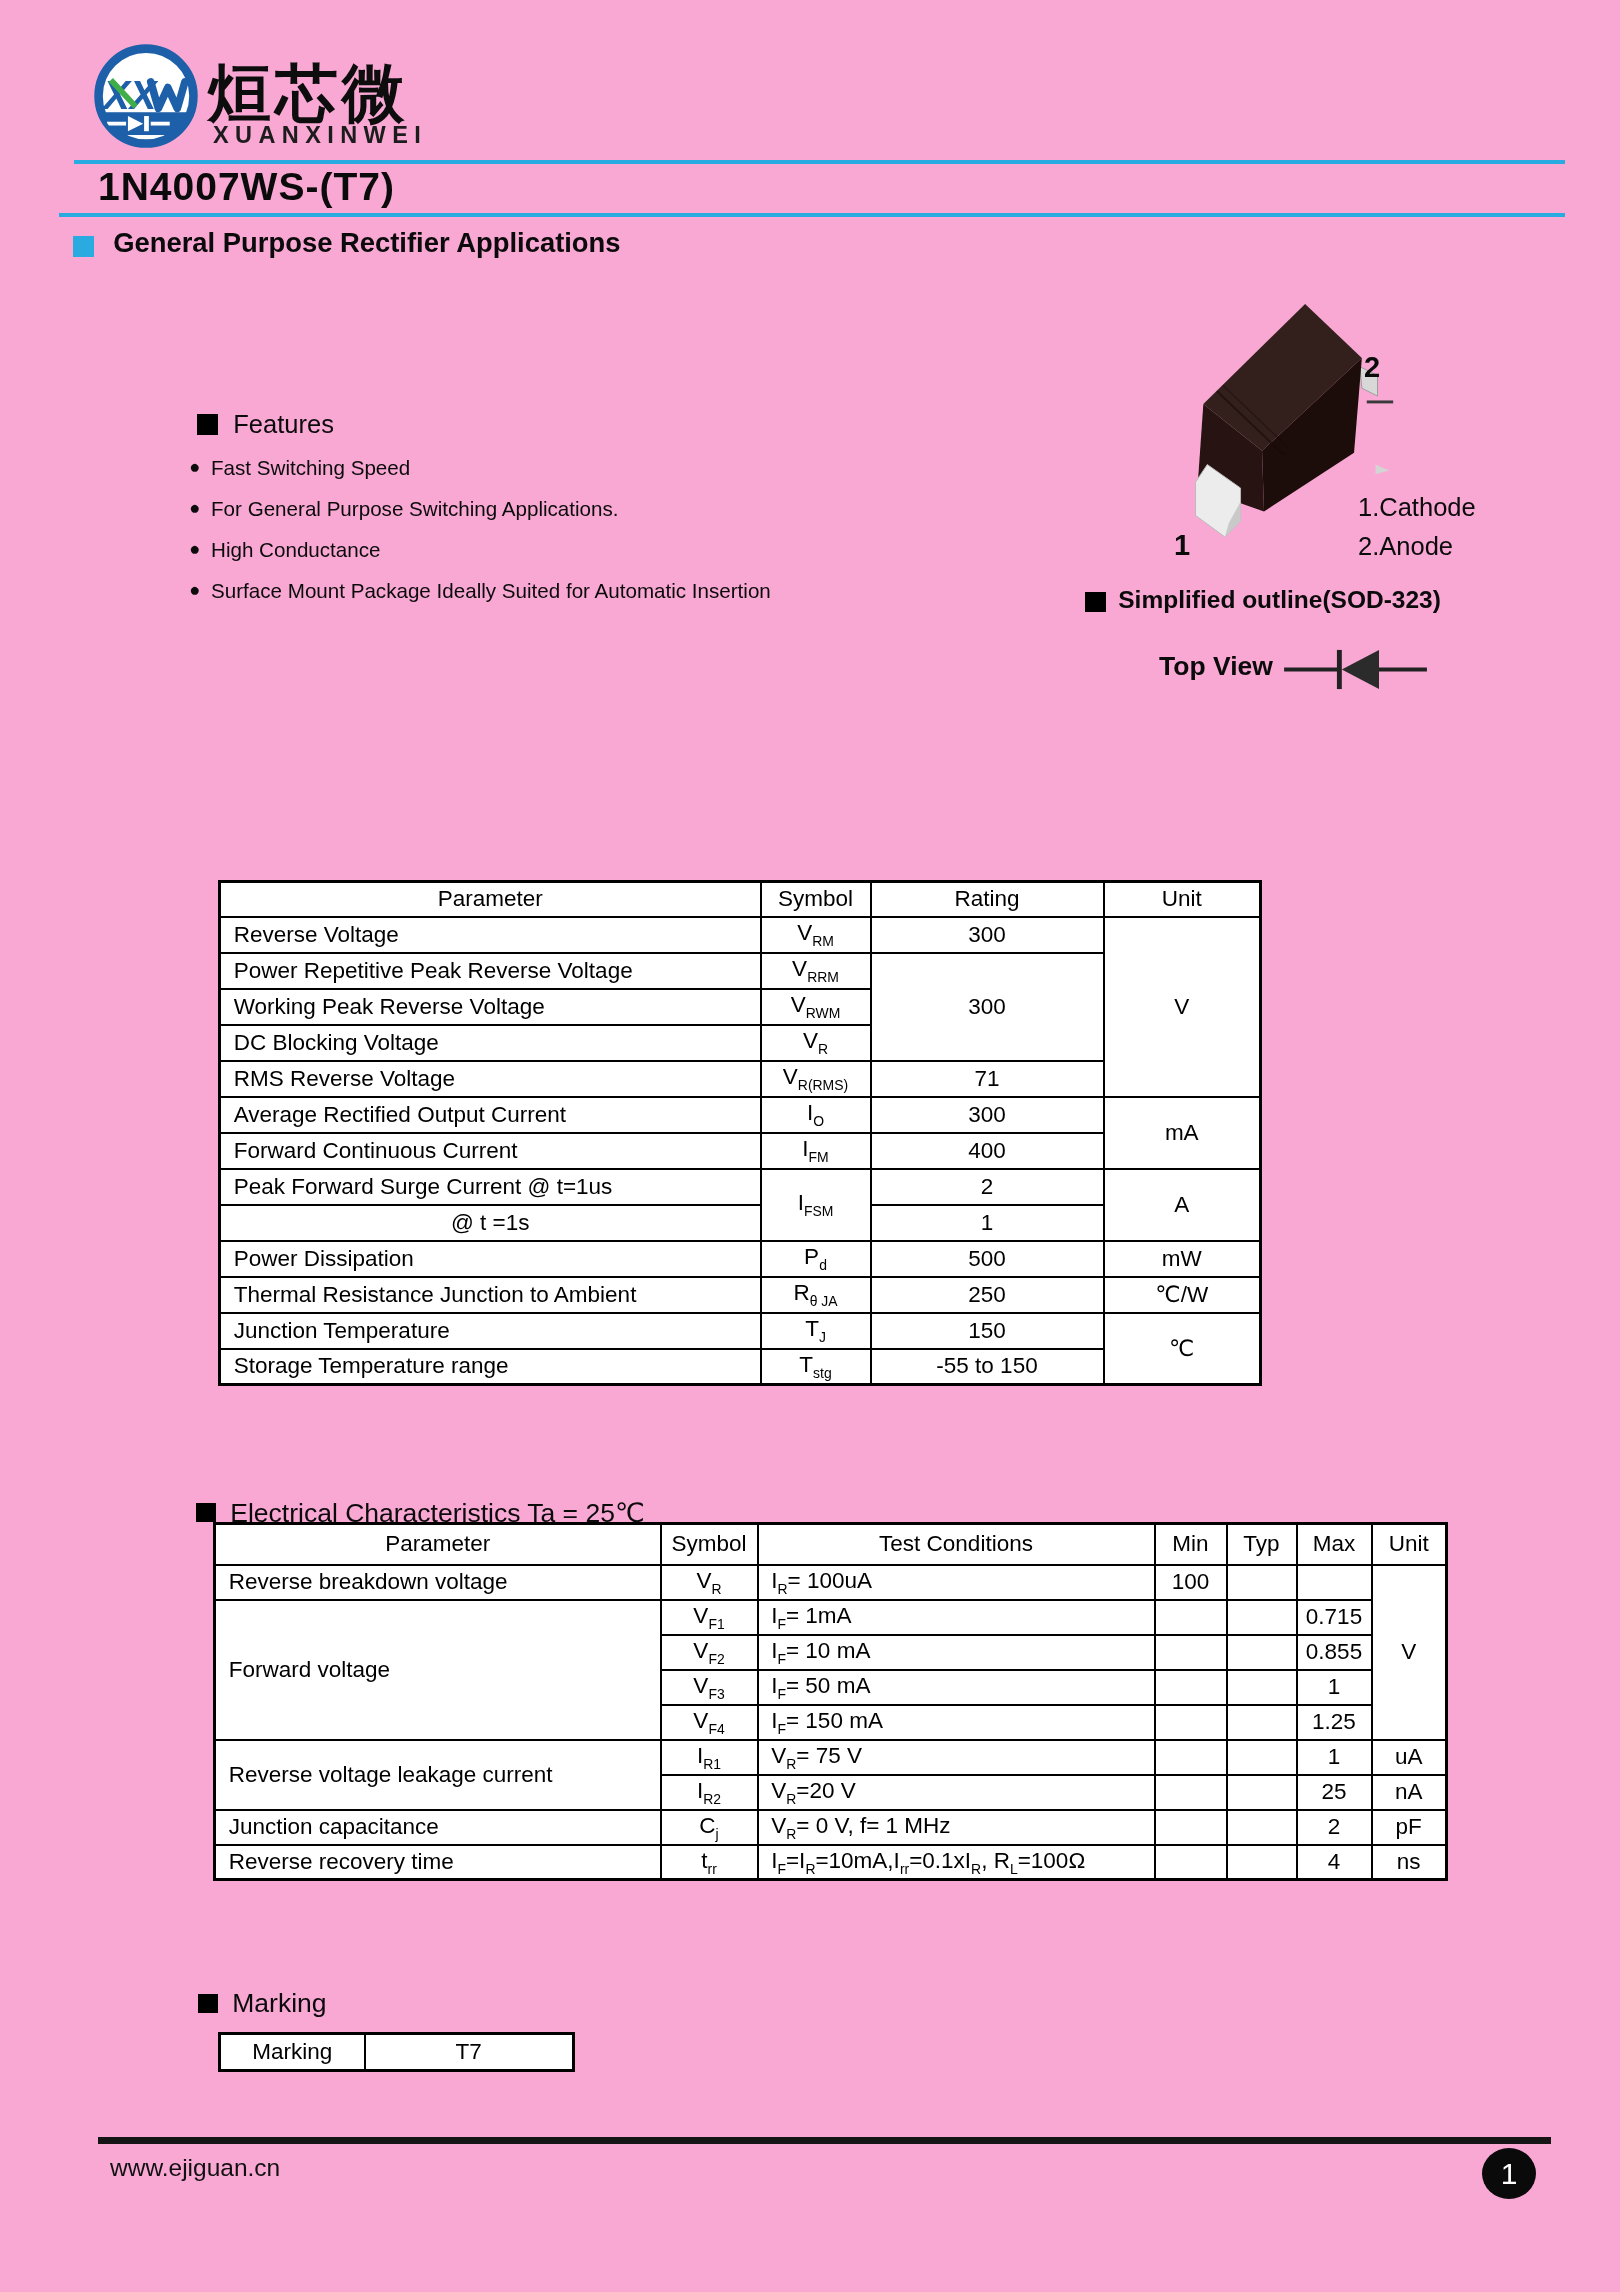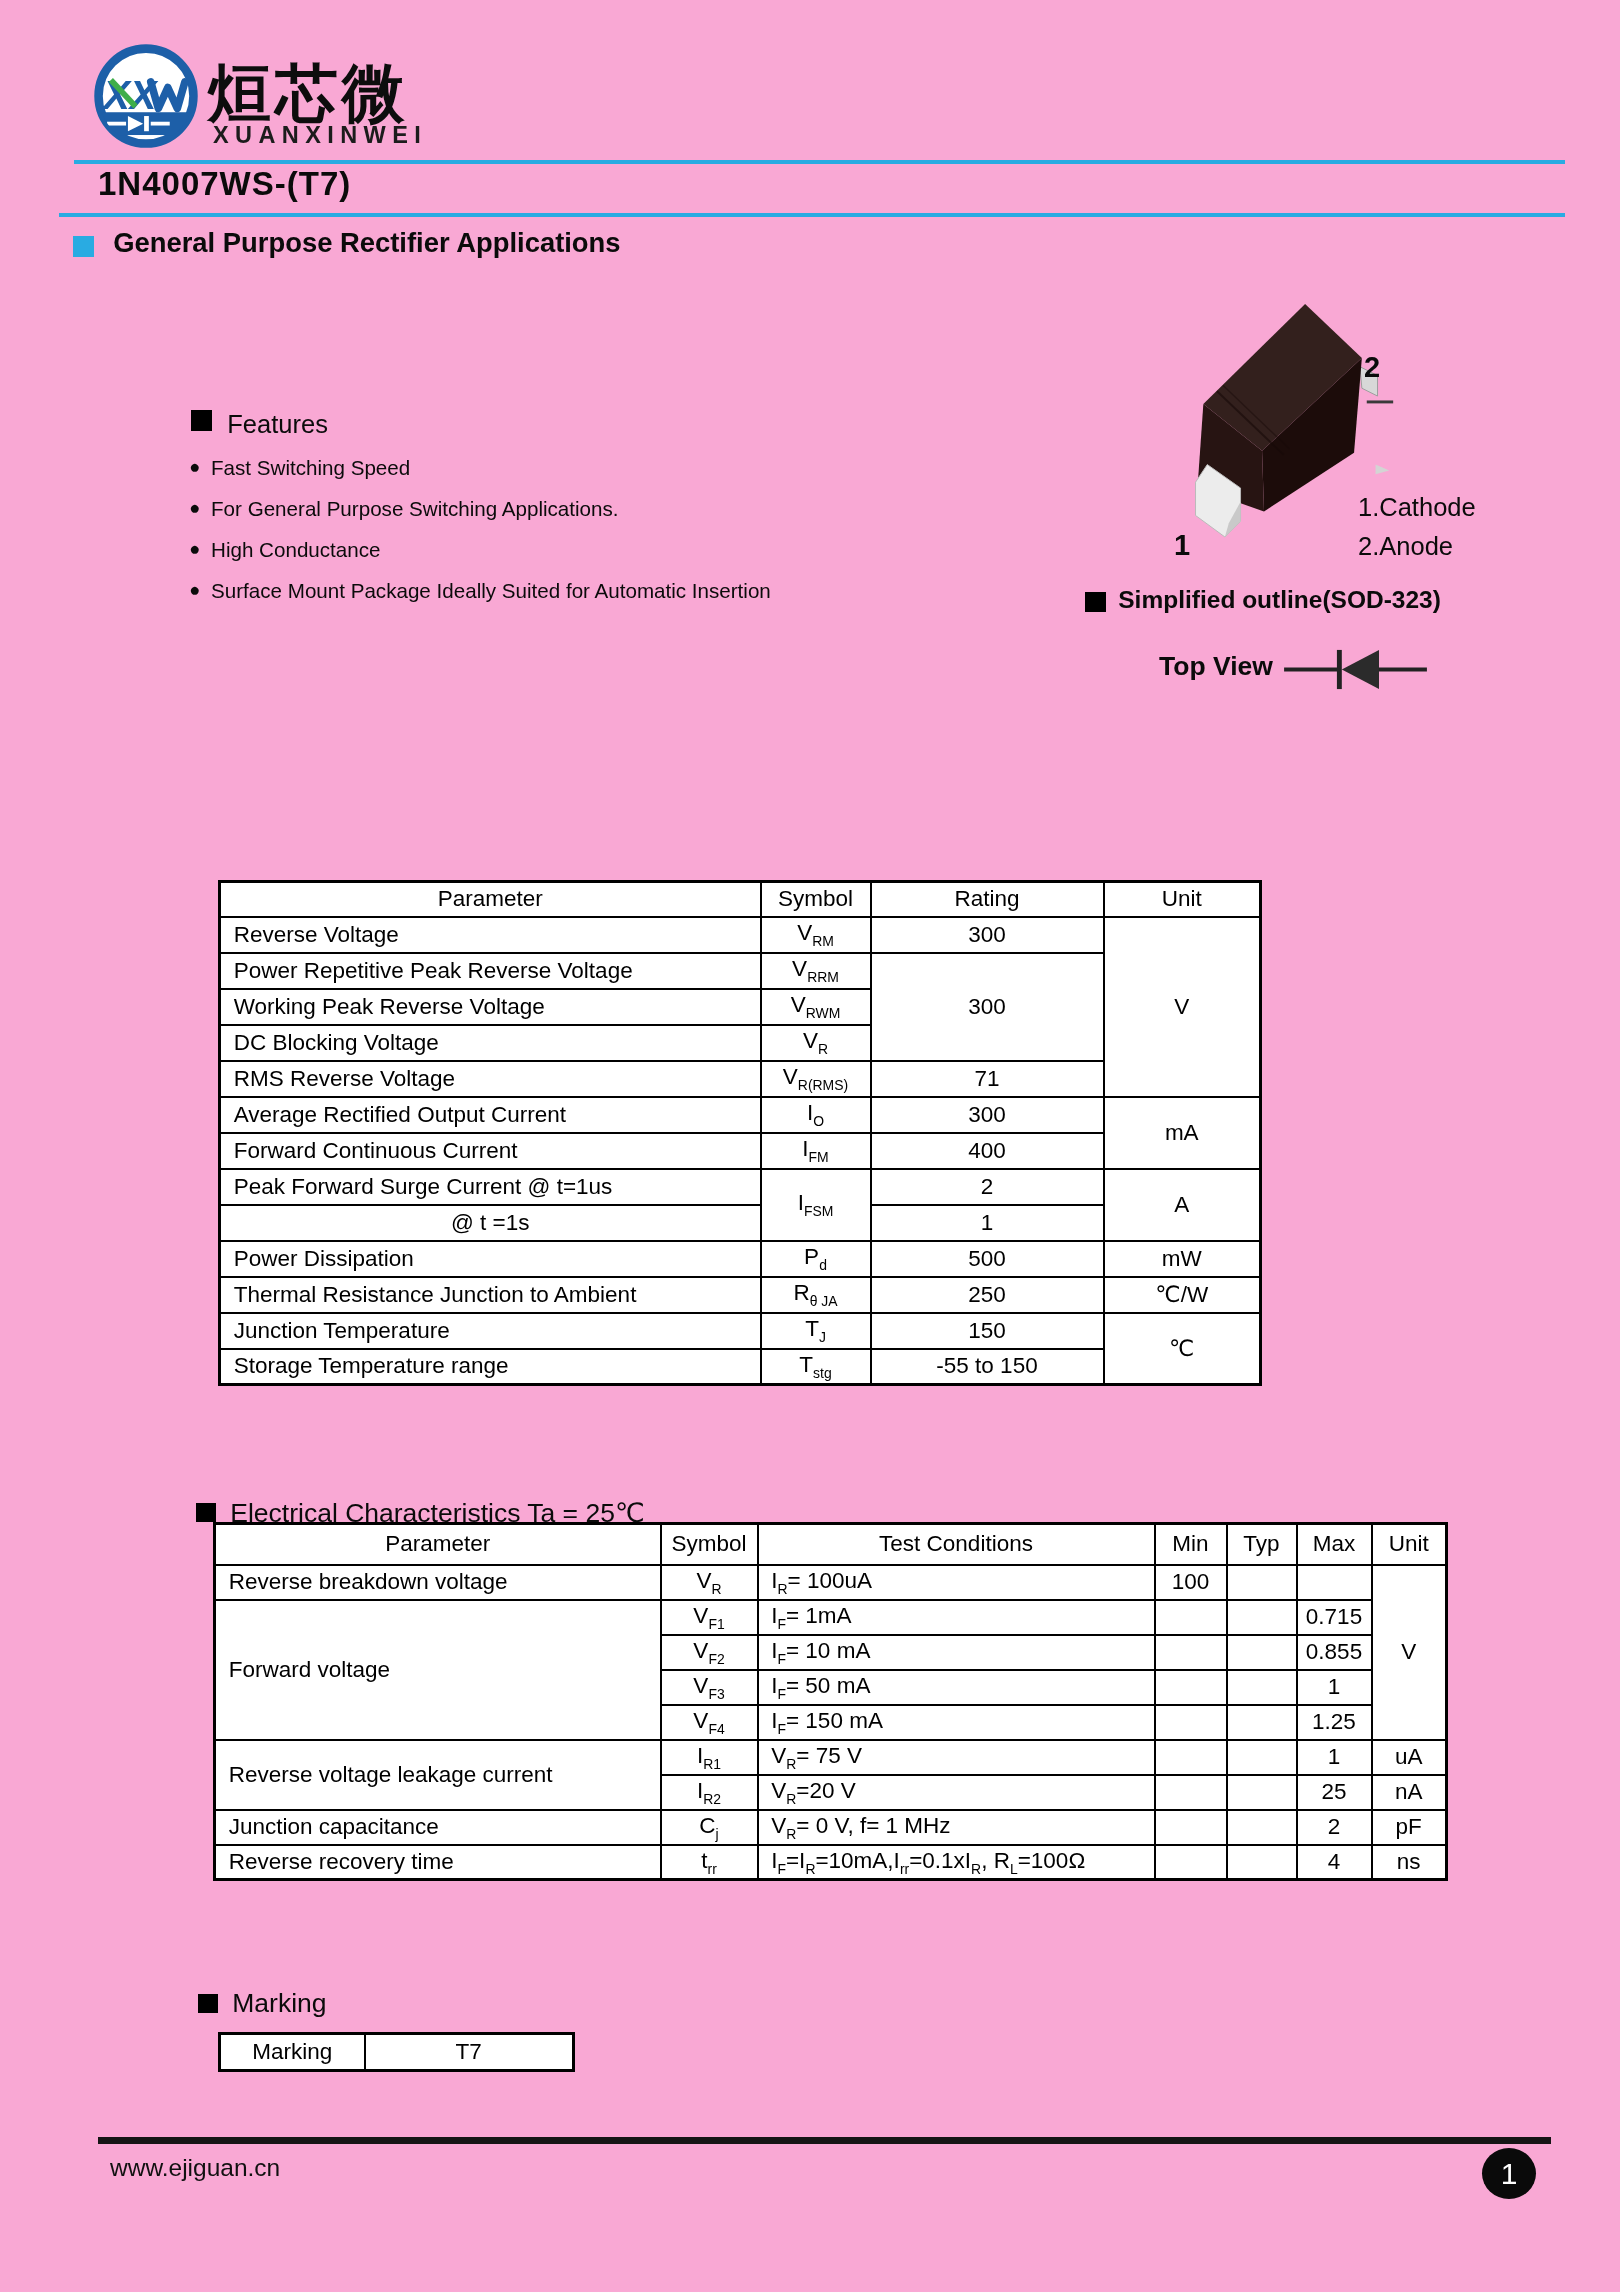--- a/index.html
+++ b/index.html
@@ -9,30 +9,30 @@
   .abs{position:absolute}
 
   
   .brand-cn{left:208px;top:51px;font-size:63px;font-weight:700;letter-spacing:3.9px;color:#0d0d0d}
   .brand-en{left:213px;top:122px;font-size:23.5px;font-weight:600;letter-spacing:6.4px;color:#1c1c1c}
 
   .rule-cyan{background:#29abe2;height:3.9px}
   .rule1{left:74px;top:160px;width:1491px}
   .rule2{left:59px;top:213px;width:1506px}
 
-  .part-number{left:98px;top:165px;font-size:33px;font-weight:700;letter-spacing:1px}
+  .part-number{left:98px;top:165px;font-size:39px;font-weight:700;letter-spacing:1px}
 
   .app-row{left:73px;top:227px;display:flex;align-items:center}
   .sq{display:inline-block;width:20.6px;height:20.6px;background:#000;flex:none}
   .sq.cyan{background:#29abe2}
   .app-row .sq{margin-top:6.9px}
   .app-title{font-size:27.4px;font-weight:700;margin-left:19.6px}
 
   
-  .feat-title-row{left:191px;top:410px;display:flex;}
+  .feat-title-row{left:197px;top:410px;display:flex;align-items:center}
   .feat-title-row .sq{width:20.6px;height:20.6px}
   .feat-title{font-size:25.5px;margin-left:15.7px}
   .features-list{left:189px;top:447px;list-style:none;width:686px}
   .features-list li{display:flex;align-items:center;height:41px}
   .features-list .dot{font-size:18.6px;margin-right:10.8px;line-height:1}
   .features-list .ftxt{font-size:20.6px}
 
   
   .pkg-svg{left:1174px;top:290px}
   .pin-label{font-size:29px;font-weight:700}

